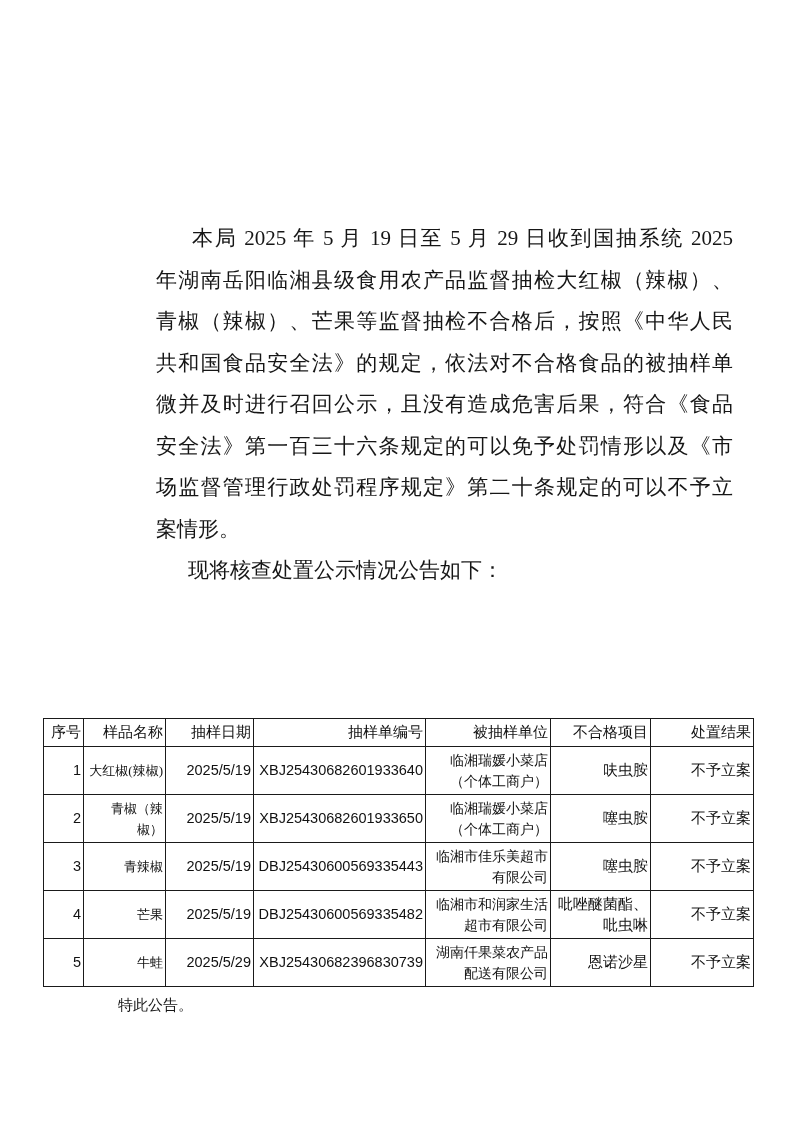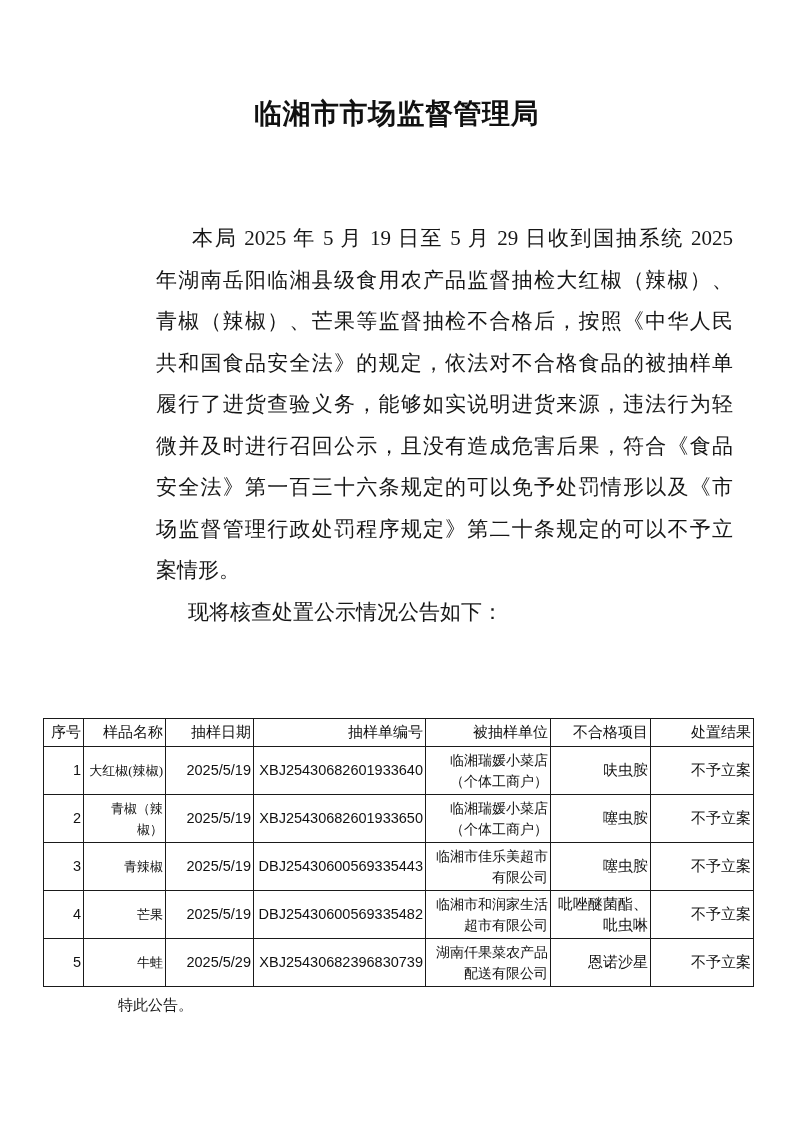--- a/index.html
+++ b/index.html
@@ -96,29 +96,27 @@
     line-height: 30px;
     color: #161616;
   }
 </style>
 </head>
 <body>
 
 <div class="page">
 
   <div class="title-block">
-    <div>临湘市市场监督管理局</div>
   </div>
 
   <div class="body-text">
     <div class="bline first">本局 2025 年 5 月 19 日至 5 月 29 日收到国抽系统 2025</div>
     <div class="bline">年湖南岳阳临湘县级食用农产品监督抽检大红椒（辣椒）、</div>
     <div class="bline">青椒（辣椒）、芒果等监督抽检不合格后，按照《中华人民</div>
     <div class="bline">共和国食品安全法》的规定，依法对不合格食品的被抽样单</div>
-    <div class="bline">履行了进货查验义务，能够如实说明进货来源，违法行为轻</div>
     <div class="bline">微并及时进行召回公示，且没有造成危害后果，符合《食品</div>
     <div class="bline">安全法》第一百三十六条规定的可以免予处罚情形以及《市</div>
     <div class="bline">场监督管理行政处罚程序规定》第二十条规定的可以不予立</div>
     <div class="bline plain">案情形。</div>
     <div class="intro-line">现将核查处置公示情况公告如下：</div>
   </div>
 
   <table class="notice-table">
     <colgroup>
       <col style="width:40px">

